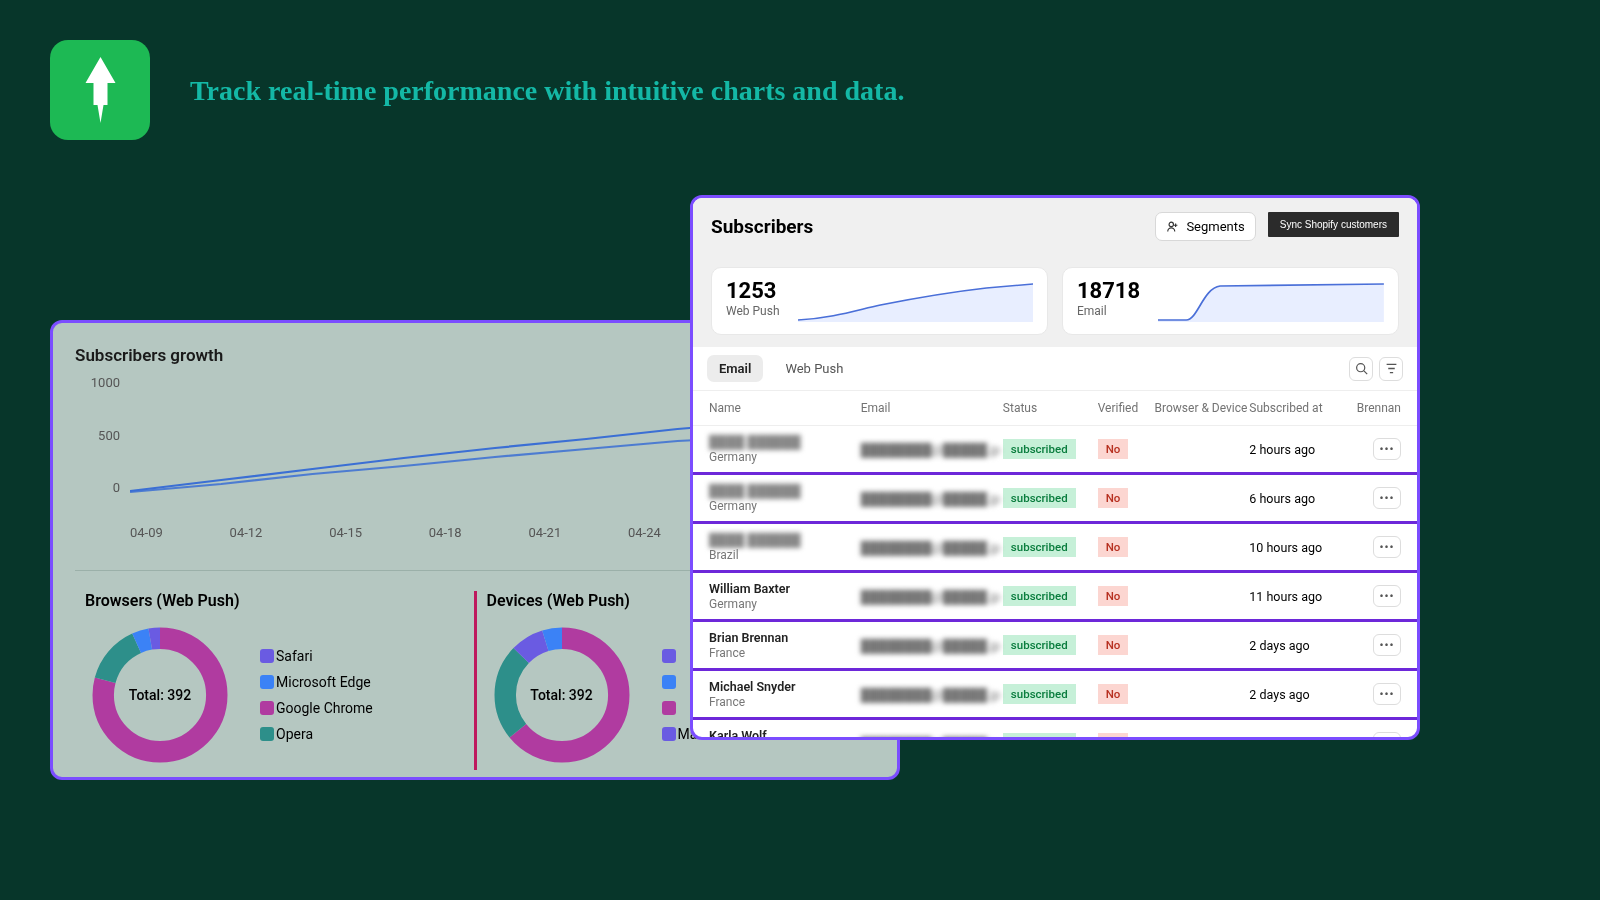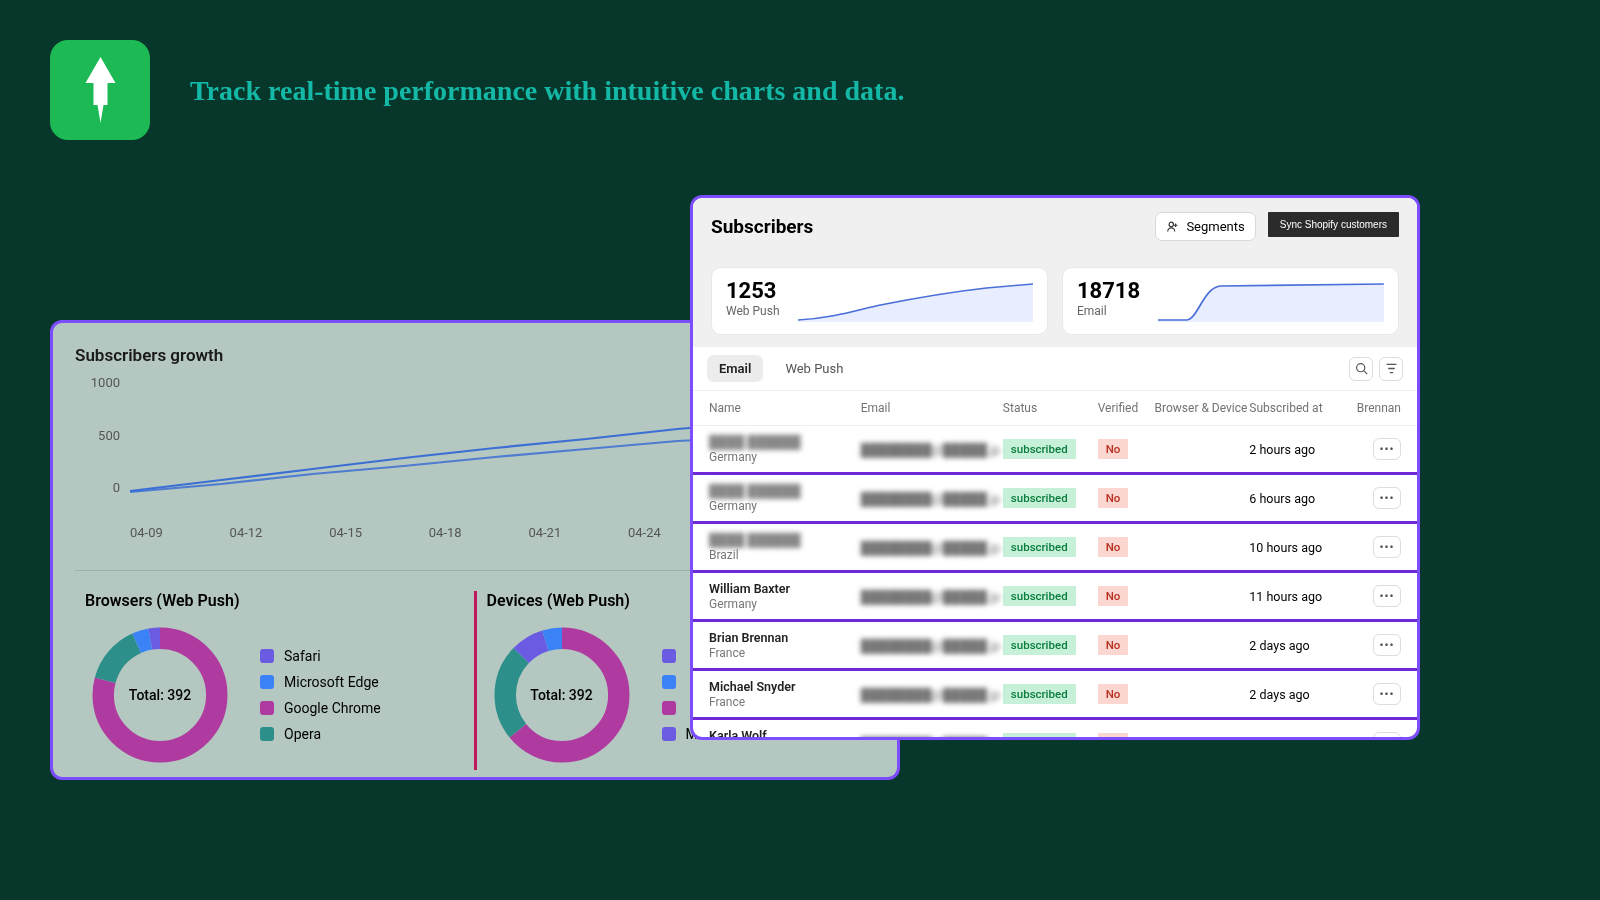--- a/index.html
+++ b/index.html
@@ -23,21 +23,21 @@
 .dot{width:14px;height:3px;border-radius:2px;display:inline-block}
 .donut-row{display:flex;margin-top:30px;border-top:1px solid #9bb0a9;padding-top:20px}
 .donut-card{flex:1;padding:0 10px}
 .donut-card.left{border-right:3px solid #be185d}
 .donut-card h3{font-size:16px;font-weight:600;margin-bottom:10px}
 .donut-body{display:flex;align-items:center;gap:25px}
 .donut{position:relative;width:150px;height:150px}
 .donut svg{width:100%;height:100%;transform:rotate(-90deg)}
 .donut-center{position:absolute;inset:0;display:flex;align-items:center;justify-content:center;font-size:14px;font-weight:500}
 .donut-legend{display:flex;flex-direction:column;gap:10px;font-size:14px}
-.donut-legend div{display:flex;align-items:center;gap:10px}
+.donut-legend div{display:flex;align-items:center;gap:2px}
 .sq{width:14px;height:14px;border-radius:3px}
 .frontpanel{position:absolute;left:690px;top:195px;width:730px;height:545px;background:#fff;border:3px solid #7b4dff;border-radius:12px;overflow:hidden;display:flex;flex-direction:column}
 .fp-top{display:flex;align-items:center;justify-content:space-between;padding:14px 18px;background:#f0f0f0}
 .fp-title{font-size:19px;font-weight:700}
 .fp-actions{display:flex;align-items:flex-start;gap:12px}
 .seg-btn{display:flex;align-items:center;gap:6px;font-size:13px;background:#fff;border:1px solid #d8d8d8;padding:6px 10px;border-radius:7px;cursor:pointer}
 .sync-btn{font-size:10px;background:#2b2b2b;color:#fff;border:none;padding:7px 12px;border-radius:1px;cursor:pointer}
 .stat-row{display:flex;gap:14px;padding:12px 18px;background:#f0f0f0}
 .stat-card{flex:1;background:#fff;border:1px solid #e8e8e8;border-radius:10px;padding:12px 14px;display:flex;align-items:flex-start;gap:10px;position:relative;overflow:hidden}
 .stat-num{font-size:22px;font-weight:700;line-height:1}

